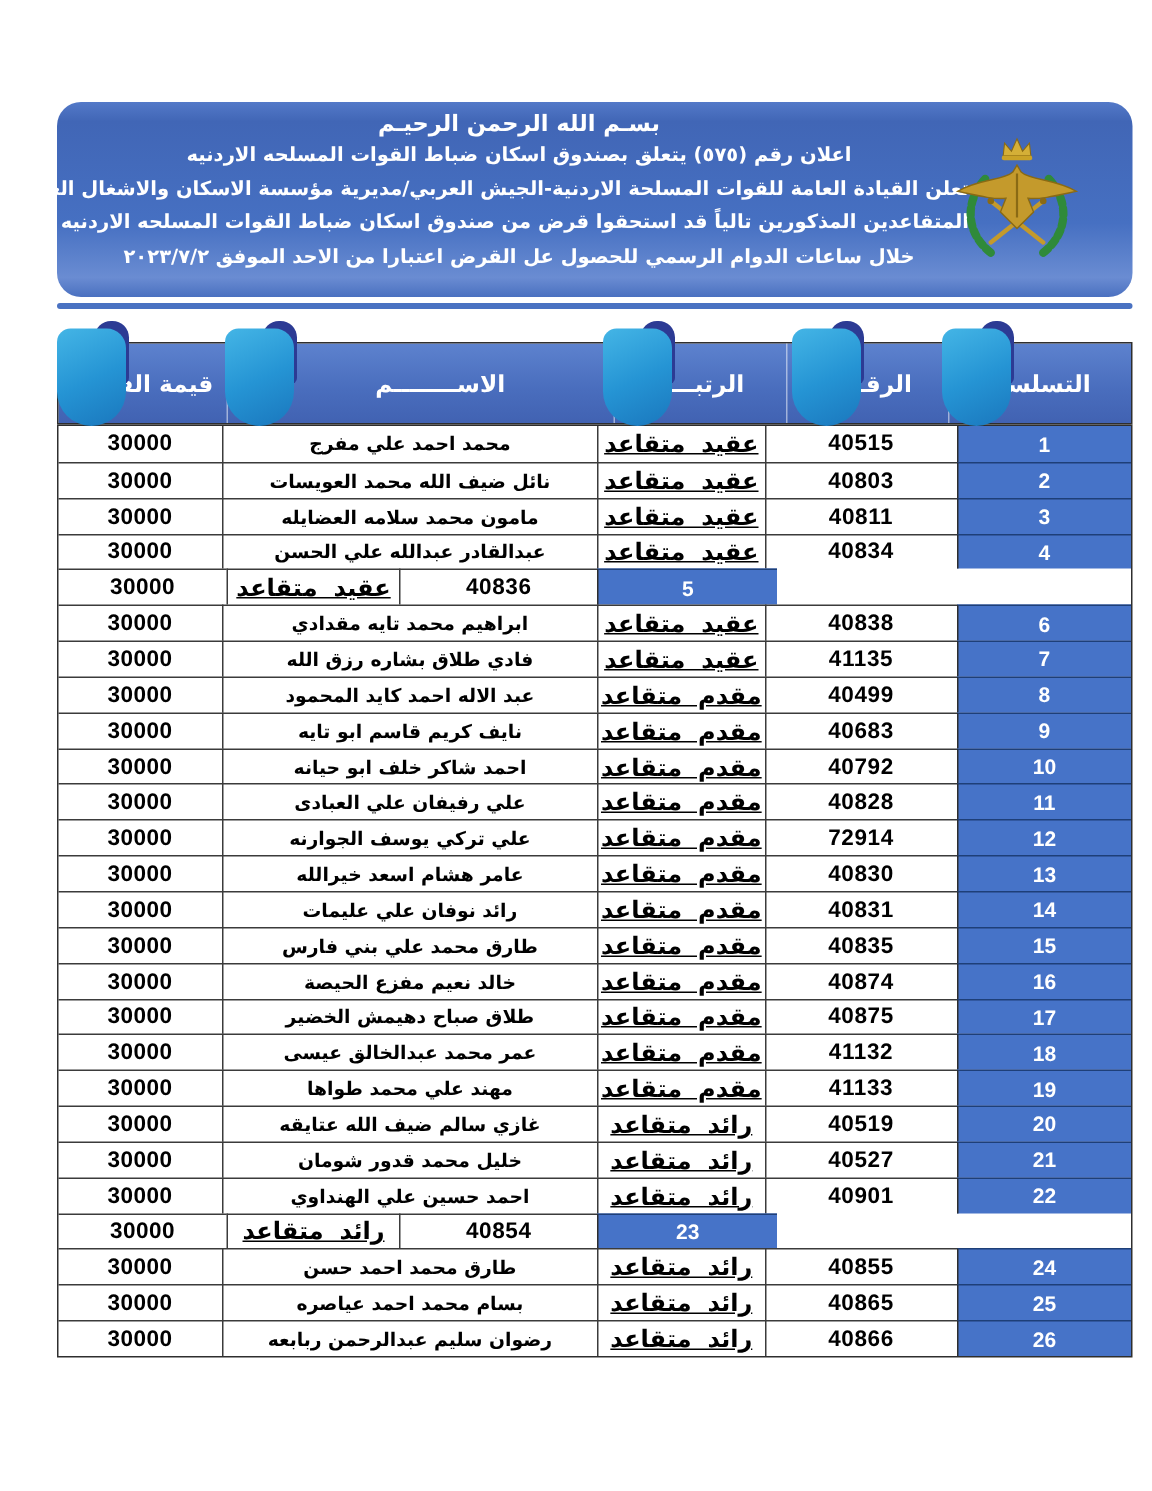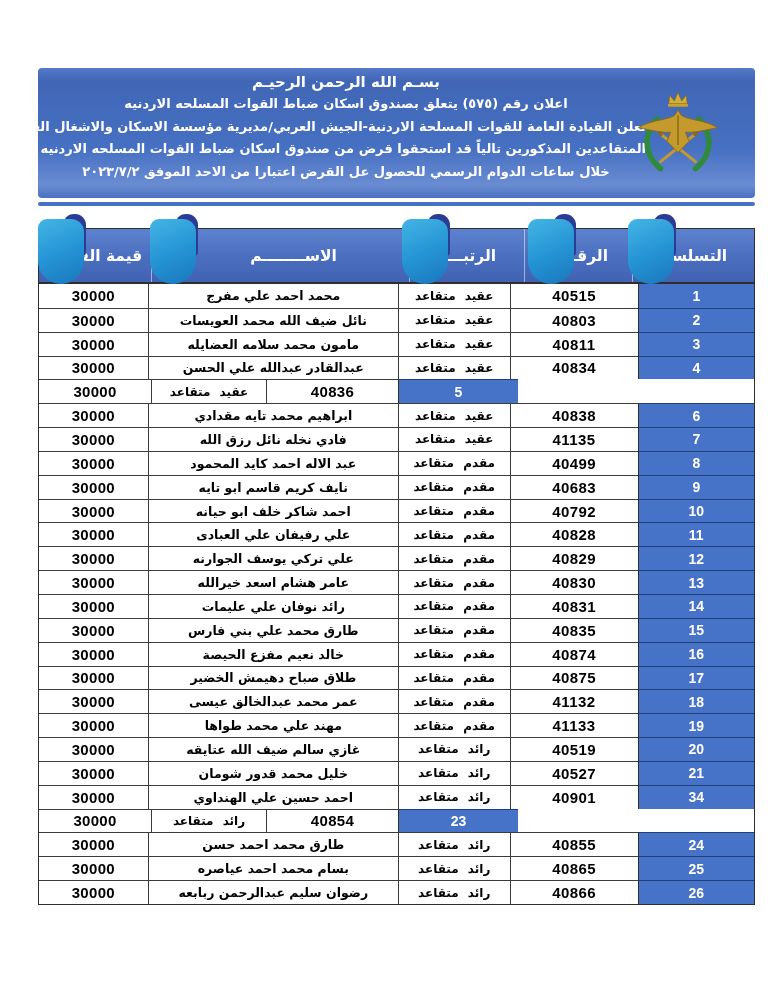--- a/index.html
+++ b/index.html
@@ -2,21 +2,21 @@
 <html lang="ar"><head>
 <meta charset="utf-8">
 <style>
   html,body{margin:0;padding:0;}
   body{
     width:768px;height:994px;position:relative;background:#ffffff;overflow:hidden;
     font-family:"DejaVu Sans",sans-serif;
   }
   
   .banner{
-    position:absolute;left:38px;top:68px;width:717px;height:130px;border-radius:4px;
+    position:absolute;left:38px;top:68px;width:717px;height:130px;border-radius:16px;
     background:linear-gradient(180deg,#5379c8 0%,#4166b6 10%,#4670c2 62%,#6a8cd2 90%,#4a70c0 100%);
   }
   .banner-underline{
     position:absolute;left:38px;top:202px;width:717px;height:4px;background:#4a72c2;border-radius:2px;
   }
   .banner-text{
     position:absolute;left:8px;top:3px;width:600px;text-align:center;color:#ffffff;direction:rtl;
   }
   .basmala{font-size:15px;font-weight:bold;line-height:22px;font-family:"DejaVu Serif","DejaVu Sans",serif;}
   .banner-line{font-size:13px;font-weight:bold;line-height:22.6px;white-space:nowrap;}
@@ -58,21 +58,21 @@
   .row{flex:1;display:flex;flex-direction:row;direction:ltr;min-height:0;}
   .cell{
     box-sizing:border-box;display:flex;align-items:center;justify-content:center;
     font-weight:bold;color:#000;border-left:1.4px solid #3b3b3b;border-top:1.4px solid #3b3b3b;
     overflow:hidden;white-space:nowrap;
   }
   .row:first-child .cell{border-top:none;}
   .cell:first-child{border-left:none;}
   .cell-loan{width:112px;font-size:15px;font-family:"Liberation Sans","DejaVu Sans",sans-serif;letter-spacing:.3px;}
   .cell-name{width:258px;font-size:12.5px;direction:rtl;text-align:center;}
-  .cell-rank{width:115px;font-size:12px;direction:rtl;word-spacing:5px;}
+  .cell-rank{width:115px;font-size:16px;direction:rtl;word-spacing:5px;text-decoration:underline;}
   .cell-number{width:132px;font-size:15px;font-family:"Liberation Sans","DejaVu Sans",sans-serif;letter-spacing:.4px;}
   .cell-serial{
     width:120px;font-size:14px;background:#4673c8;color:#ffffff;
     border-left-color:#2e2e2e;border-top-color:#1e3f78;
     font-family:"Liberation Sans","DejaVu Sans",sans-serif;
   }
 </style>
 </head>
 <body>
 
@@ -168,21 +168,21 @@
     </div>
     <div class="row">
       <div class="cell cell-loan">30000</div>
       <div class="cell cell-name">ابراهيم محمد تايه مقدادي</div>
       <div class="cell cell-rank">عقيد متقاعد</div>
       <div class="cell cell-number">40838</div>
       <div class="cell cell-serial">6</div>
     </div>
     <div class="row">
       <div class="cell cell-loan">30000</div>
-      <div class="cell cell-name">فادي نخله نائل رزق الله</div>
+      <div class="cell cell-name">فادي طلاق بشاره رزق الله</div>
       <div class="cell cell-rank">عقيد متقاعد</div>
       <div class="cell cell-number">41135</div>
       <div class="cell cell-serial">7</div>
     </div>
     <div class="row">
       <div class="cell cell-loan">30000</div>
       <div class="cell cell-name">عبد الاله احمد كايد المحمود</div>
       <div class="cell cell-rank">مقدم متقاعد</div>
       <div class="cell cell-number">40499</div>
       <div class="cell cell-serial">8</div>
@@ -205,21 +205,21 @@
       <div class="cell cell-loan">30000</div>
       <div class="cell cell-name">علي رفيفان علي العبادى</div>
       <div class="cell cell-rank">مقدم متقاعد</div>
       <div class="cell cell-number">40828</div>
       <div class="cell cell-serial">11</div>
     </div>
     <div class="row">
       <div class="cell cell-loan">30000</div>
       <div class="cell cell-name">علي تركي يوسف الجوارنه</div>
       <div class="cell cell-rank">مقدم متقاعد</div>
-      <div class="cell cell-number">40829</div>
+      <div class="cell cell-number">72914</div>
       <div class="cell cell-serial">12</div>
     </div>
     <div class="row">
       <div class="cell cell-loan">30000</div>
       <div class="cell cell-name">عامر هشام اسعد خيرالله</div>
       <div class="cell cell-rank">مقدم متقاعد</div>
       <div class="cell cell-number">40830</div>
       <div class="cell cell-serial">13</div>
     </div>
     <div class="row">
@@ -276,21 +276,21 @@
       <div class="cell cell-name">خليل محمد قدور شومان</div>
       <div class="cell cell-rank">رائد متقاعد</div>
       <div class="cell cell-number">40527</div>
       <div class="cell cell-serial">21</div>
     </div>
     <div class="row">
       <div class="cell cell-loan">30000</div>
       <div class="cell cell-name">احمد حسين علي الهنداوي</div>
       <div class="cell cell-rank">رائد متقاعد</div>
       <div class="cell cell-number">40901</div>
-      <div class="cell cell-serial">34</div>
+      <div class="cell cell-serial">22</div>
     </div>
     <div class="row">
       <div class="cell cell-loan">30000</div>
       <div class="cell cell-rank">رائد متقاعد</div>
       <div class="cell cell-number">40854</div>
       <div class="cell cell-serial">23</div>
     </div>
     <div class="row">
       <div class="cell cell-loan">30000</div>
       <div class="cell cell-name">طارق محمد احمد حسن</div>

